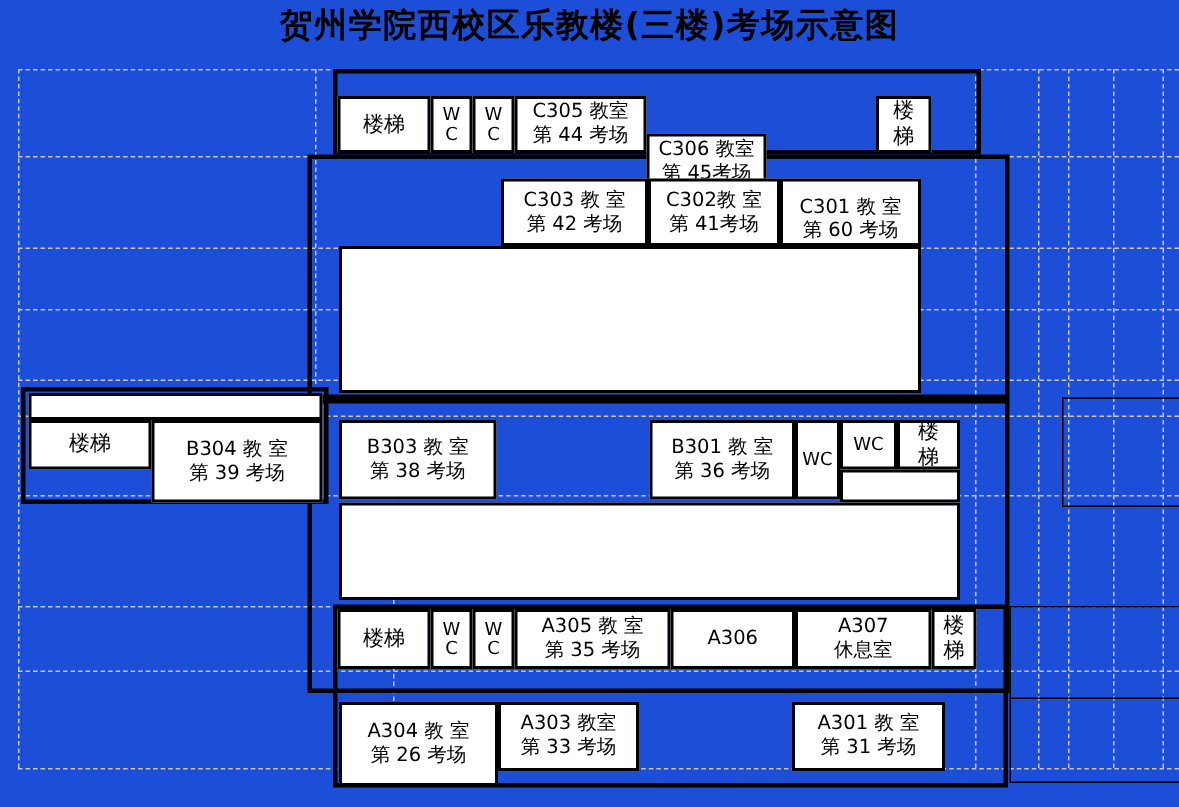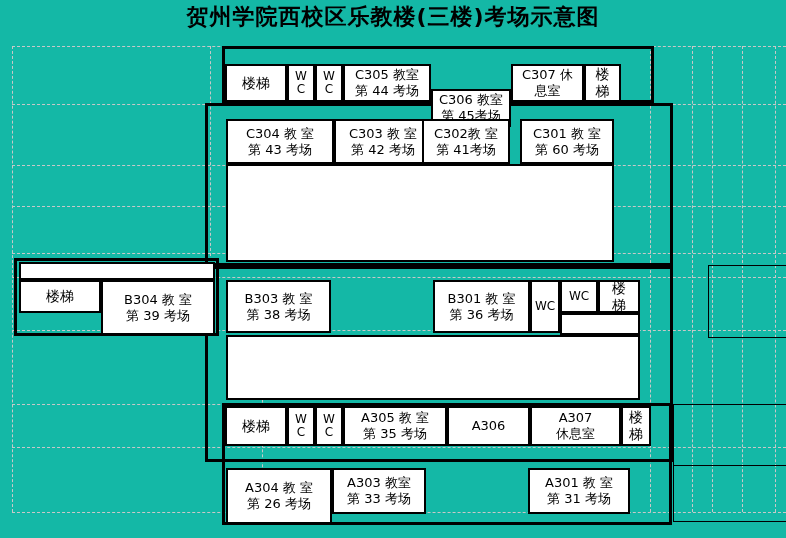--- a/index.html
+++ b/index.html
@@ -7,21 +7,21 @@
     padding: 0;
     background: #ffffff;
   }
   body {
     font-family: "Liberation Sans", "DejaVu Sans", sans-serif;
   }
   #stage {
     position: relative;
     width: 786px;
     height: 538px;
-    background: #14b8a6;
+    background: #1d4ed8;
     overflow: hidden;
   }
 
   
   #title {
     position: absolute;
     left: 0;
     top: 2px;
     width: 786px;
     text-align: center;
@@ -137,42 +137,34 @@
     <span class="l2 narrow">C</span>
   </div>
   <div class="room" style="left:343px; top:64px; width:88px; height:38px;">
     <span class="l1 fs13">C305 教室</span>
     <span class="l2 fs13">第 44 考场</span>
   </div>
   <div class="room" style="left:431px; top:64px; width:80px; height:38px;margin-top:25px;">
     <span class="l1 fs13">C306 教室</span>
     <span class="l2 fs13">第 45考场</span>
   </div>
-  <div class="room" style="left:511px; top:64px; width:73px; height:38px;">
-    <span class="l1 fs13">C307 休</span>
-    <span class="l2 fs13">息室</span>
-  </div>
   <div class="room" style="left:584px; top:64px; width:37px; height:38px;">
     <span class="l1 fs14">楼</span>
     <span class="l2 fs14">梯</span>
   </div>
 
-  <div class="room" style="left:226px; top:119px; width:108px; height:45px;">
-    <span class="l1 fs13">C304 教 室</span>
-    <span class="l2 fs13">第 43 考场</span>
-  </div>
   <div class="room" style="left:334px; top:119px; width:98px; height:45px;">
     <span class="l1 fs13">C303 教 室</span>
     <span class="l2 fs13">第 42 考场</span>
   </div>
-  <div class="room" style="left:422px; top:119px; width:88px; height:45px;">
+  <div class="room" style="left:432px; top:119px; width:88px; height:45px;">
     <span class="l1 fs13">C302教 室</span>
     <span class="l2 fs13">第 41考场</span>
   </div>
-  <div class="room" style="left:520px; top:119px; width:94px; height:45px;">
+  <div class="room" style="left:520px; top:119px; width:94px; height:45px;justify-content:flex-end;">
     <span class="l1 fs13">C301 教 室</span>
     <span class="l2 fs13">第 60 考场</span>
   </div>
 
   <div class="room empty" style="left:226px; top:164px; width:388px; height:98px;"></div>
 
   <div class="room empty" style="left:19px; top:262px; width:196px; height:18px;"></div>
   <div class="room" style="left:19px; top:280px; width:82px; height:33px;">
     <span class="l1 fs14">楼梯</span>
   </div>

